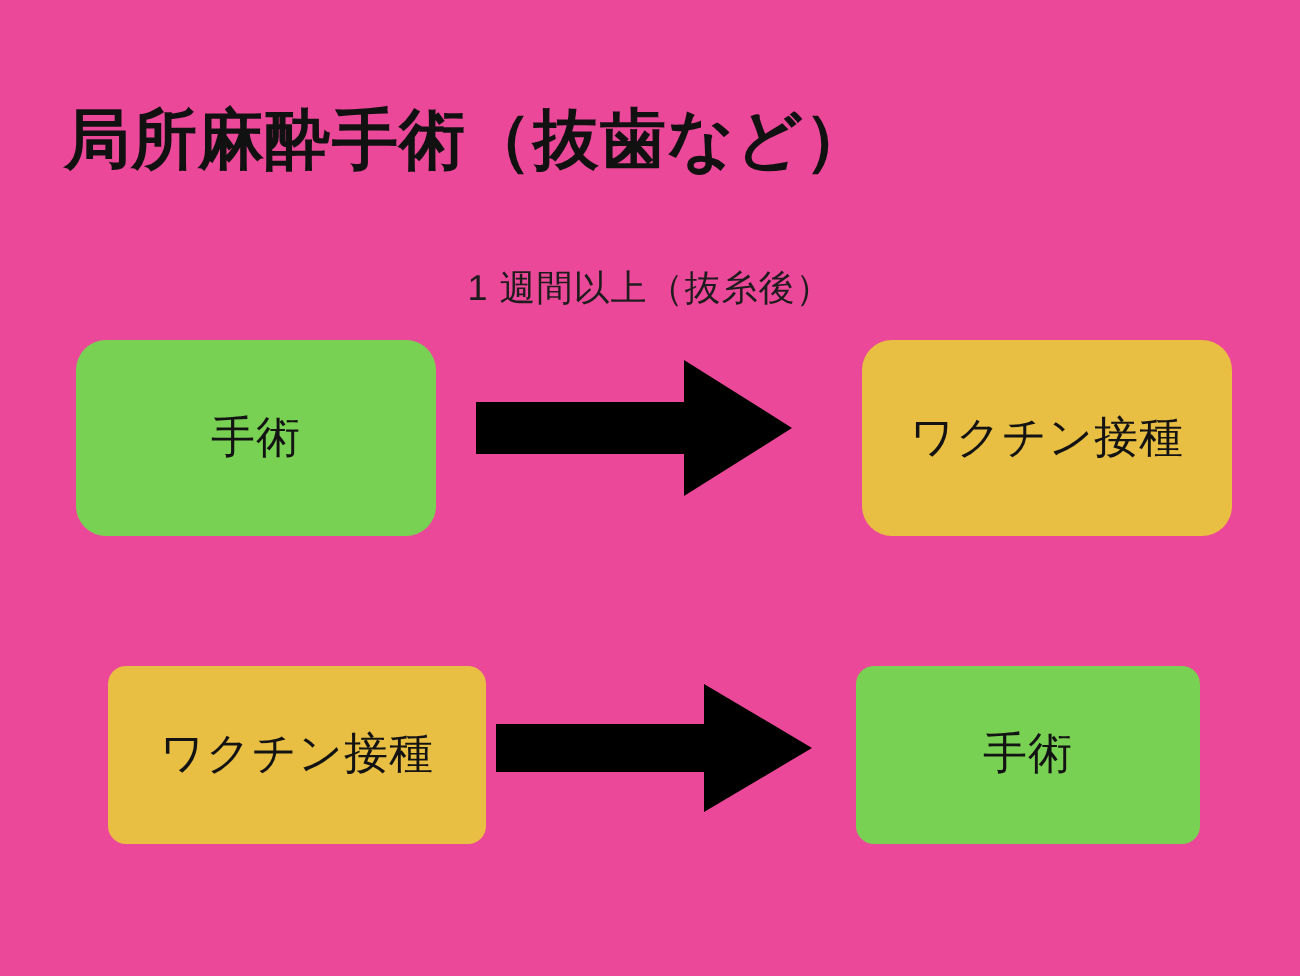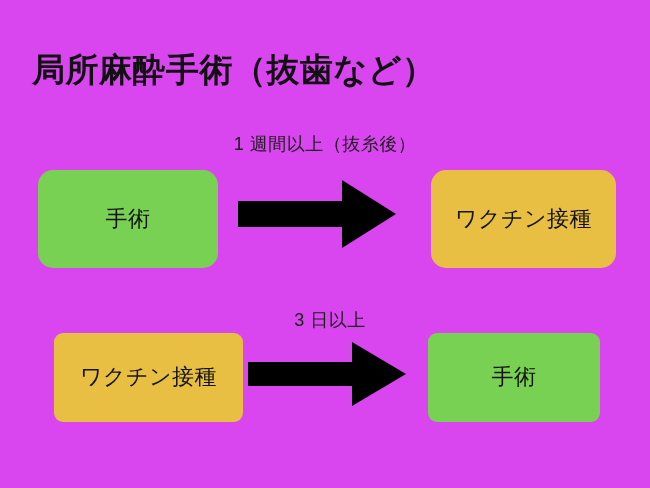--- a/index.html
+++ b/index.html
@@ -9,21 +9,21 @@
     background: #ffffff;
   }
   body {
     font-family: "Liberation Sans", "DejaVu Sans", sans-serif;
     -webkit-font-smoothing: antialiased;
   }
   #slide {
     position: relative;
     width: 650px;
     height: 488px;
-    background: #d946ef;
+    background: #ec4899;
     overflow: hidden;
   }
 
   
   .slide-title {
     position: absolute;
     left: 32px;
     top: 26px;
     font-size: 33px;
     line-height: 1.35;
@@ -126,21 +126,20 @@
       </svg>
     </span>
 
     <div class="node orange node-right">
       <span class="node-label">ワクチン接種</span>
     </div>
   </div>
 
   <div class="flow-row row-2">
 
-    <div class="edge-caption">3 日以上</div>
 
     <div class="node orange node-left">
       <span class="node-label">ワクチン接種</span>
     </div>
 
     <span class="arrow">
       <svg viewBox="0 0 158 64" preserveAspectRatio="none" aria-hidden="true">
         <polygon class="arrow-shape" points="0,20 104,20 104,0 158,32 104,64 104,44 0,44"></polygon>
       </svg>
     </span>

